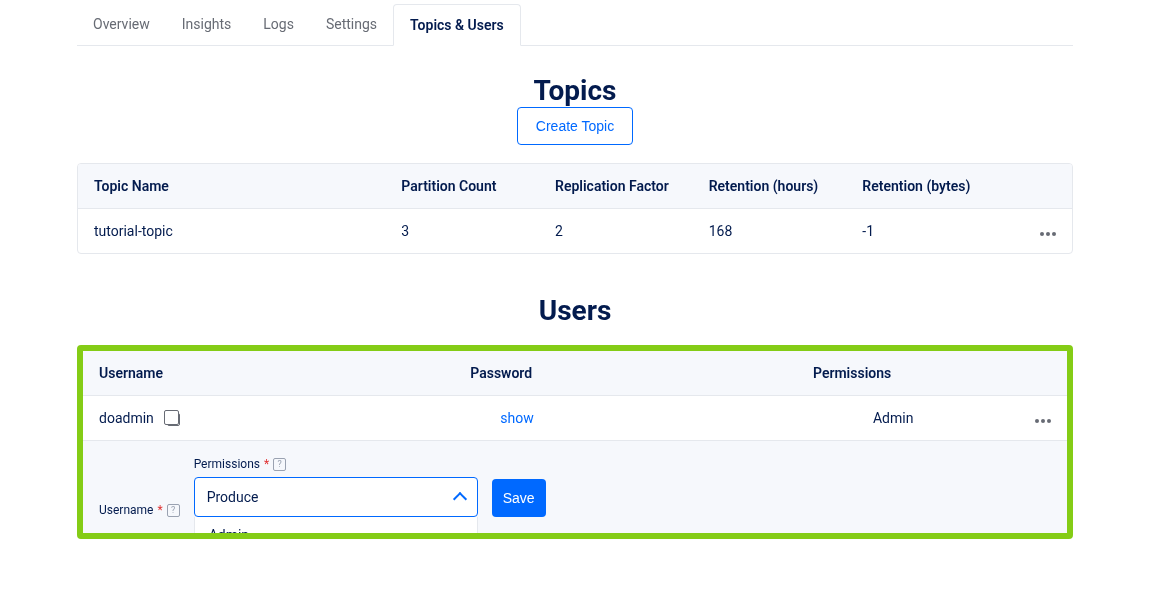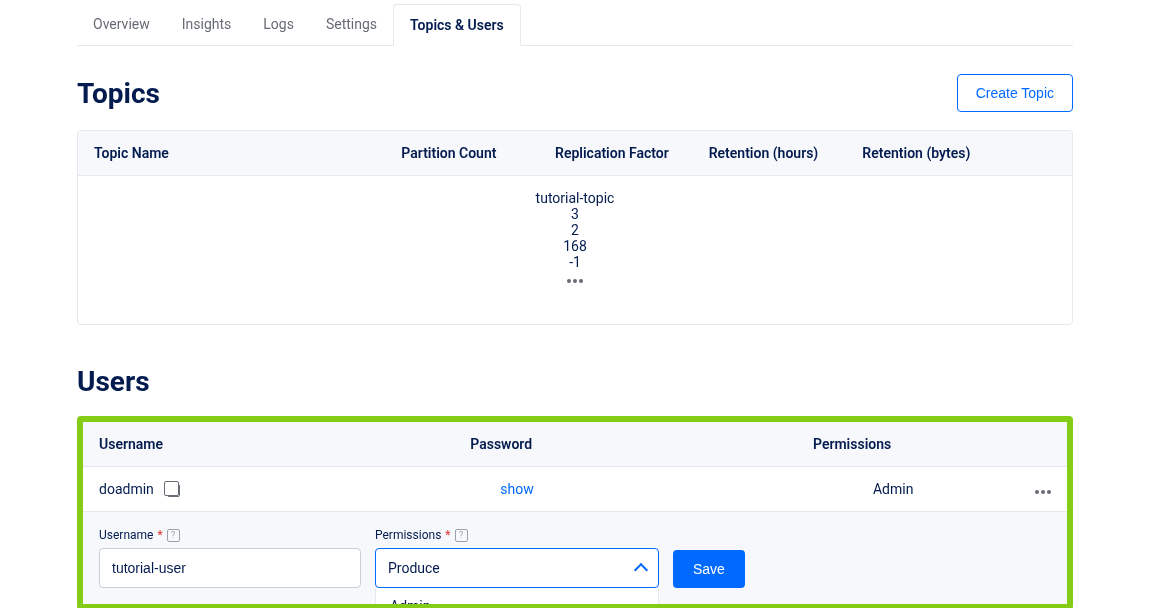--- a/index.html
+++ b/index.html
@@ -1,28 +1,28 @@
 <!DOCTYPE html>
 <html><head>
 <meta charset="utf-8">
 <style>
 * { box-sizing: border-box; margin: 0; padding: 0; }
 body { font-family: -apple-system, BlinkMacSystemFont, "Segoe UI", Roboto, sans-serif; background: #fff; color: #031b4e; font-size: 14px; }
 .container { width: 1150px; padding: 0 77px; }
 .tabs { display: flex; border-bottom: 1px solid #e5e8ed; margin-top: 4px; }
 .tab { padding: 12px 16px; color: #676b74; cursor: pointer; font-size: 14px; }
 .tab.active { color: #031b4e; font-weight: 600; border: 1px solid #e5e8ed; border-bottom: 1px solid #fff; border-radius: 4px 4px 0 0; margin-bottom: -1px; background: #fff; }
-.section-header { display: flex; justify-content: space-between; align-items: center; margin: 28px 0 18px; }
+.section-header { display: flex; justify-content: space-between; align-items: center; margin: 28px 0 18px; flex-direction: column; }
 h1 { font-size: 28px; font-weight: 700; color: #031b4e; }
 .btn-outline { background: #fff; border: 1px solid #0069ff; color: #0069ff; padding: 10px 18px; border-radius: 4px; font-size: 14px; font-weight: 500; cursor: pointer; }
-.btn-primary { background: #0069ff; color: #fff; border: none; padding: 11px 20px; border-radius: 4px; font-size: 14px; font-weight: 500; cursor: pointer; }
+.btn-primary { background: #0069ff; color: #fff; border: none; padding: 11px 11px; border-radius: 4px; font-size: 14px; font-weight: 500; cursor: pointer; }
 .table { border: 1px solid #e5e8ed; border-radius: 4px; overflow: hidden; }
 .thead { background: #f6f8fc; border-bottom: 1px solid #e5e8ed; }
 .tr { display: flex; align-items: center; padding: 14px 16px; }
-.tbody .tr { border-top: 1px solid #e5e8ed; flex-direction: column; }
+.tbody .tr { border-top: 1px solid #e5e8ed; }
 .tbody .tr:first-child { border-top: none; }
 .th, .td { flex: 1; color: #031b4e; }
 .th { font-weight: 600; font-size: 14px; }
 .td { font-size: 14px; }
 .col-name { flex: 2; }
 .col-action { flex: 0 0 40px; text-align: right; }
 .more-icon { display: inline-flex; gap: 2px; cursor: pointer; }
 .more-icon span { width: 4px; height: 4px; background: #676b74; border-radius: 50%; }
 .link { color: #0069ff; cursor: pointer; }
 .copy-icon { display: inline-block; width: 13px; height: 13px; border: 1.5px solid #676b74; border-radius: 2px; position: relative; margin-left: 10px; vertical-align: middle; cursor: pointer; }
@@ -120,21 +120,20 @@
           </span>
       </div>
     </div>
     <div class="form-row">
       <div class="form-group">
         <label class="form-label">
           <span>Username</span>
             <span class="req">*</span>
           <span class="help-icon">?</span>
         </label>
-        <input class="text-input" value="tutorial-user" style="">
       </div>
       <div class="form-group">
         <label class="form-label">
           <span>Permissions</span>
             <span class="req">*</span>
           <span class="help-icon">?</span>
         </label>
         <div class="select-wrap">
           <div class="select">
             <span>Produce</span>

